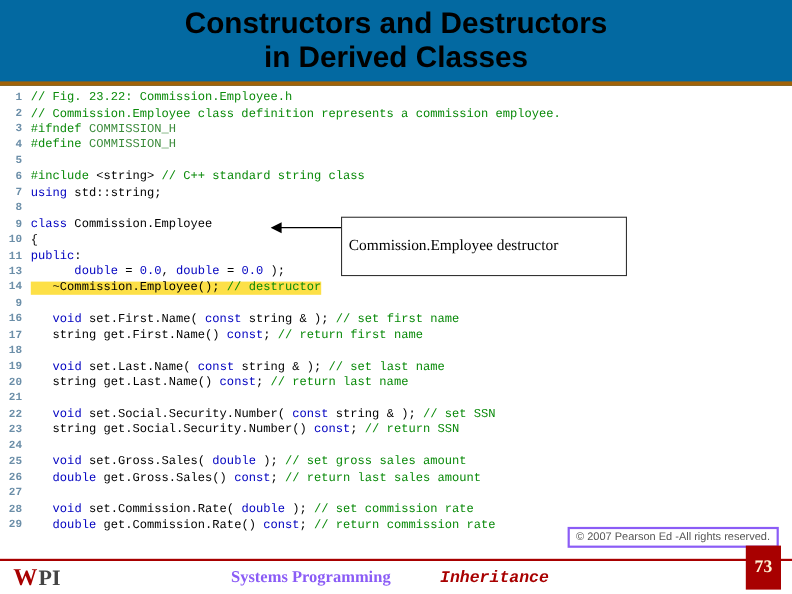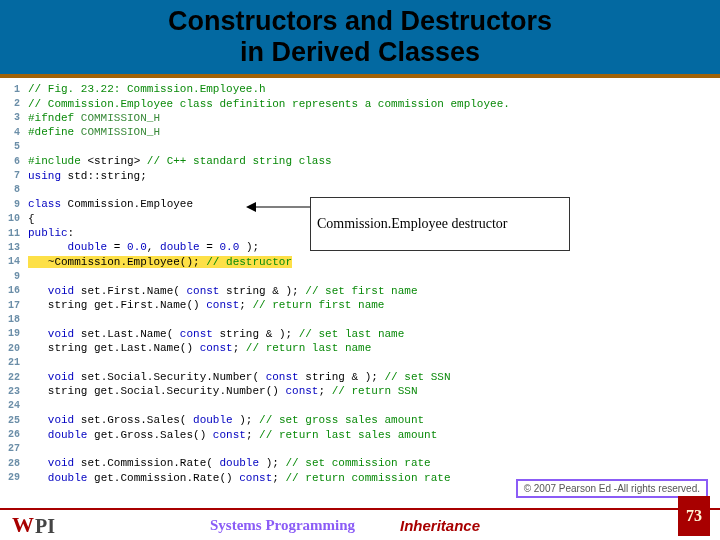--- a/index.html
+++ b/index.html
@@ -123,21 +123,21 @@
     font-family: "Comic Sans MS", cursive;
     font-weight: bold;
     font-size: 15px;
     color: #8b5cf6;
     margin-left: 40px;
   }
   .ftopic {
     position: absolute;
     left: 400px;
     bottom: 6px;
-    font-family: Liberation Sans, sans-serif;
+    font-family: Liberation Mono, monospace;
     font-weight: bold;
     font-style: italic;
     font-size: 15px;
     color: #a80000;
   }
   .fpage {
     position: absolute;
     right: 10px;
     bottom: 4px;
     background: #a80000;

